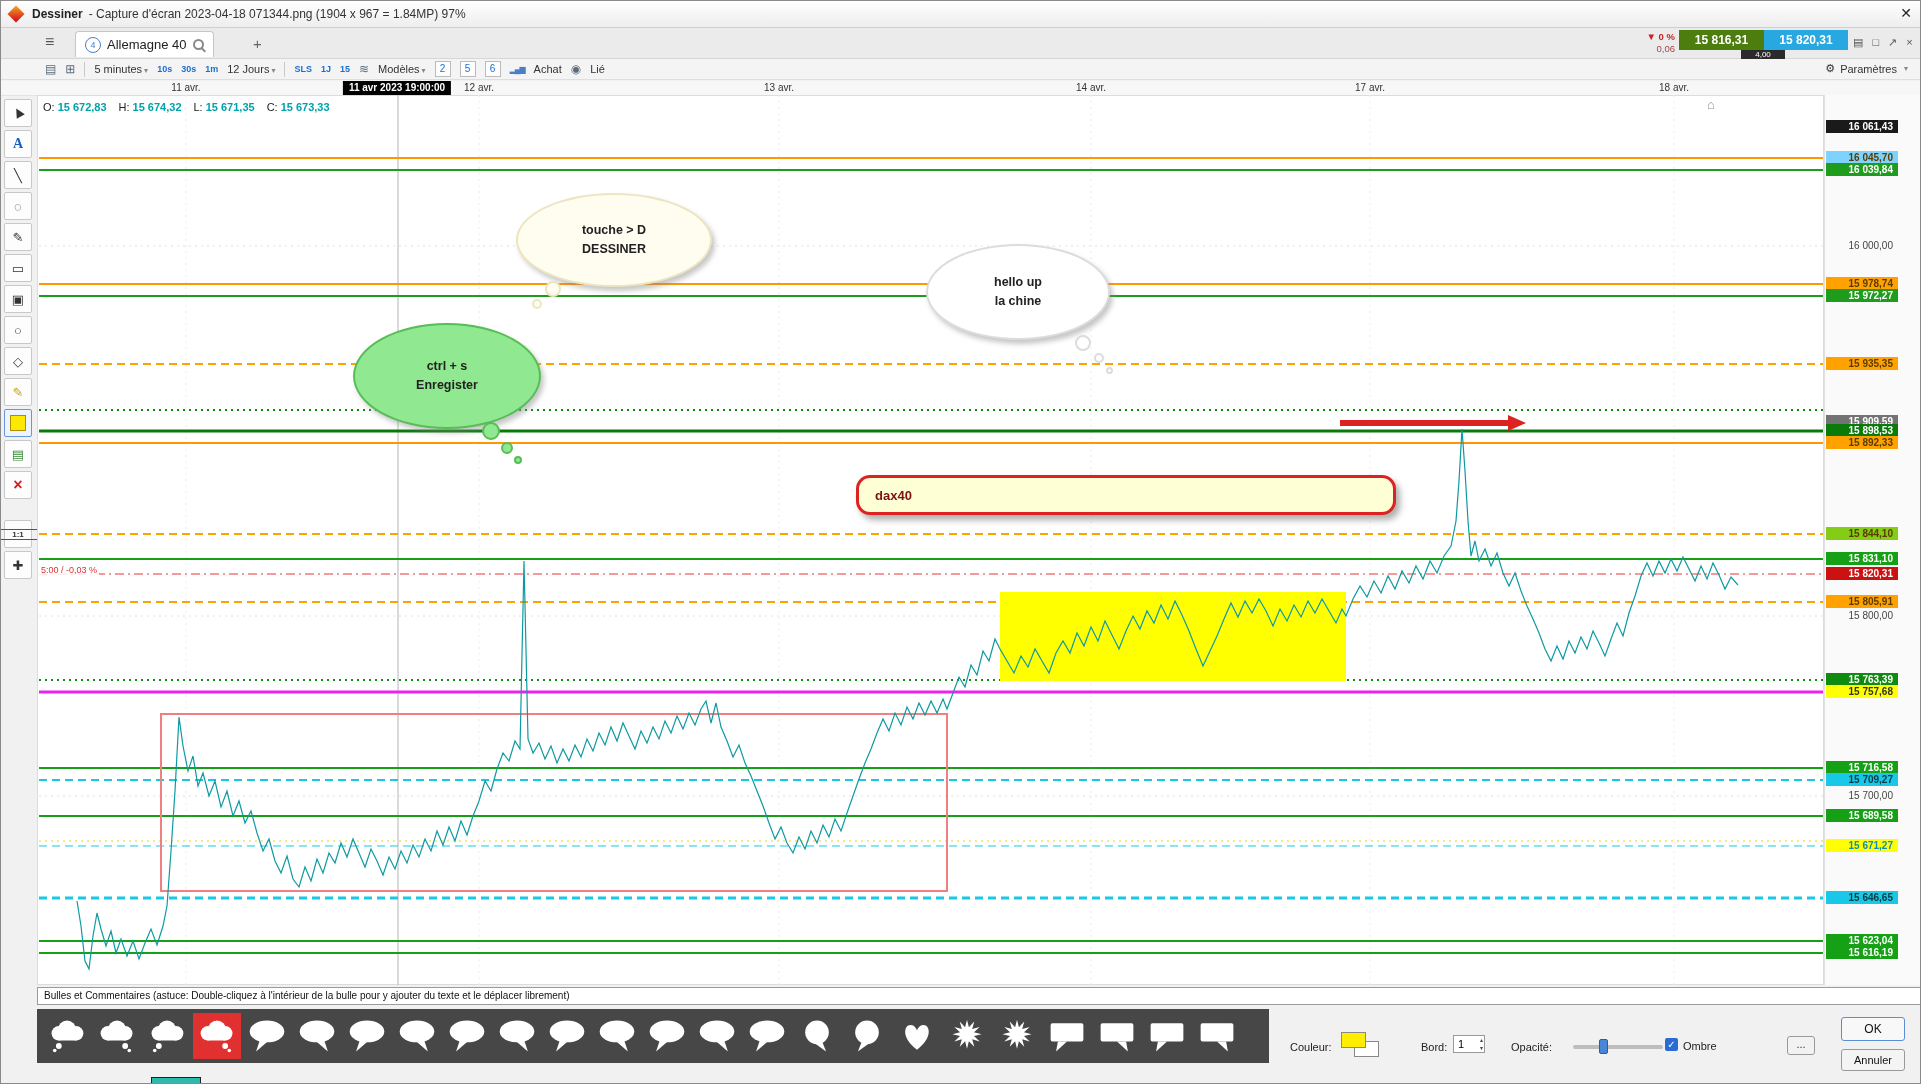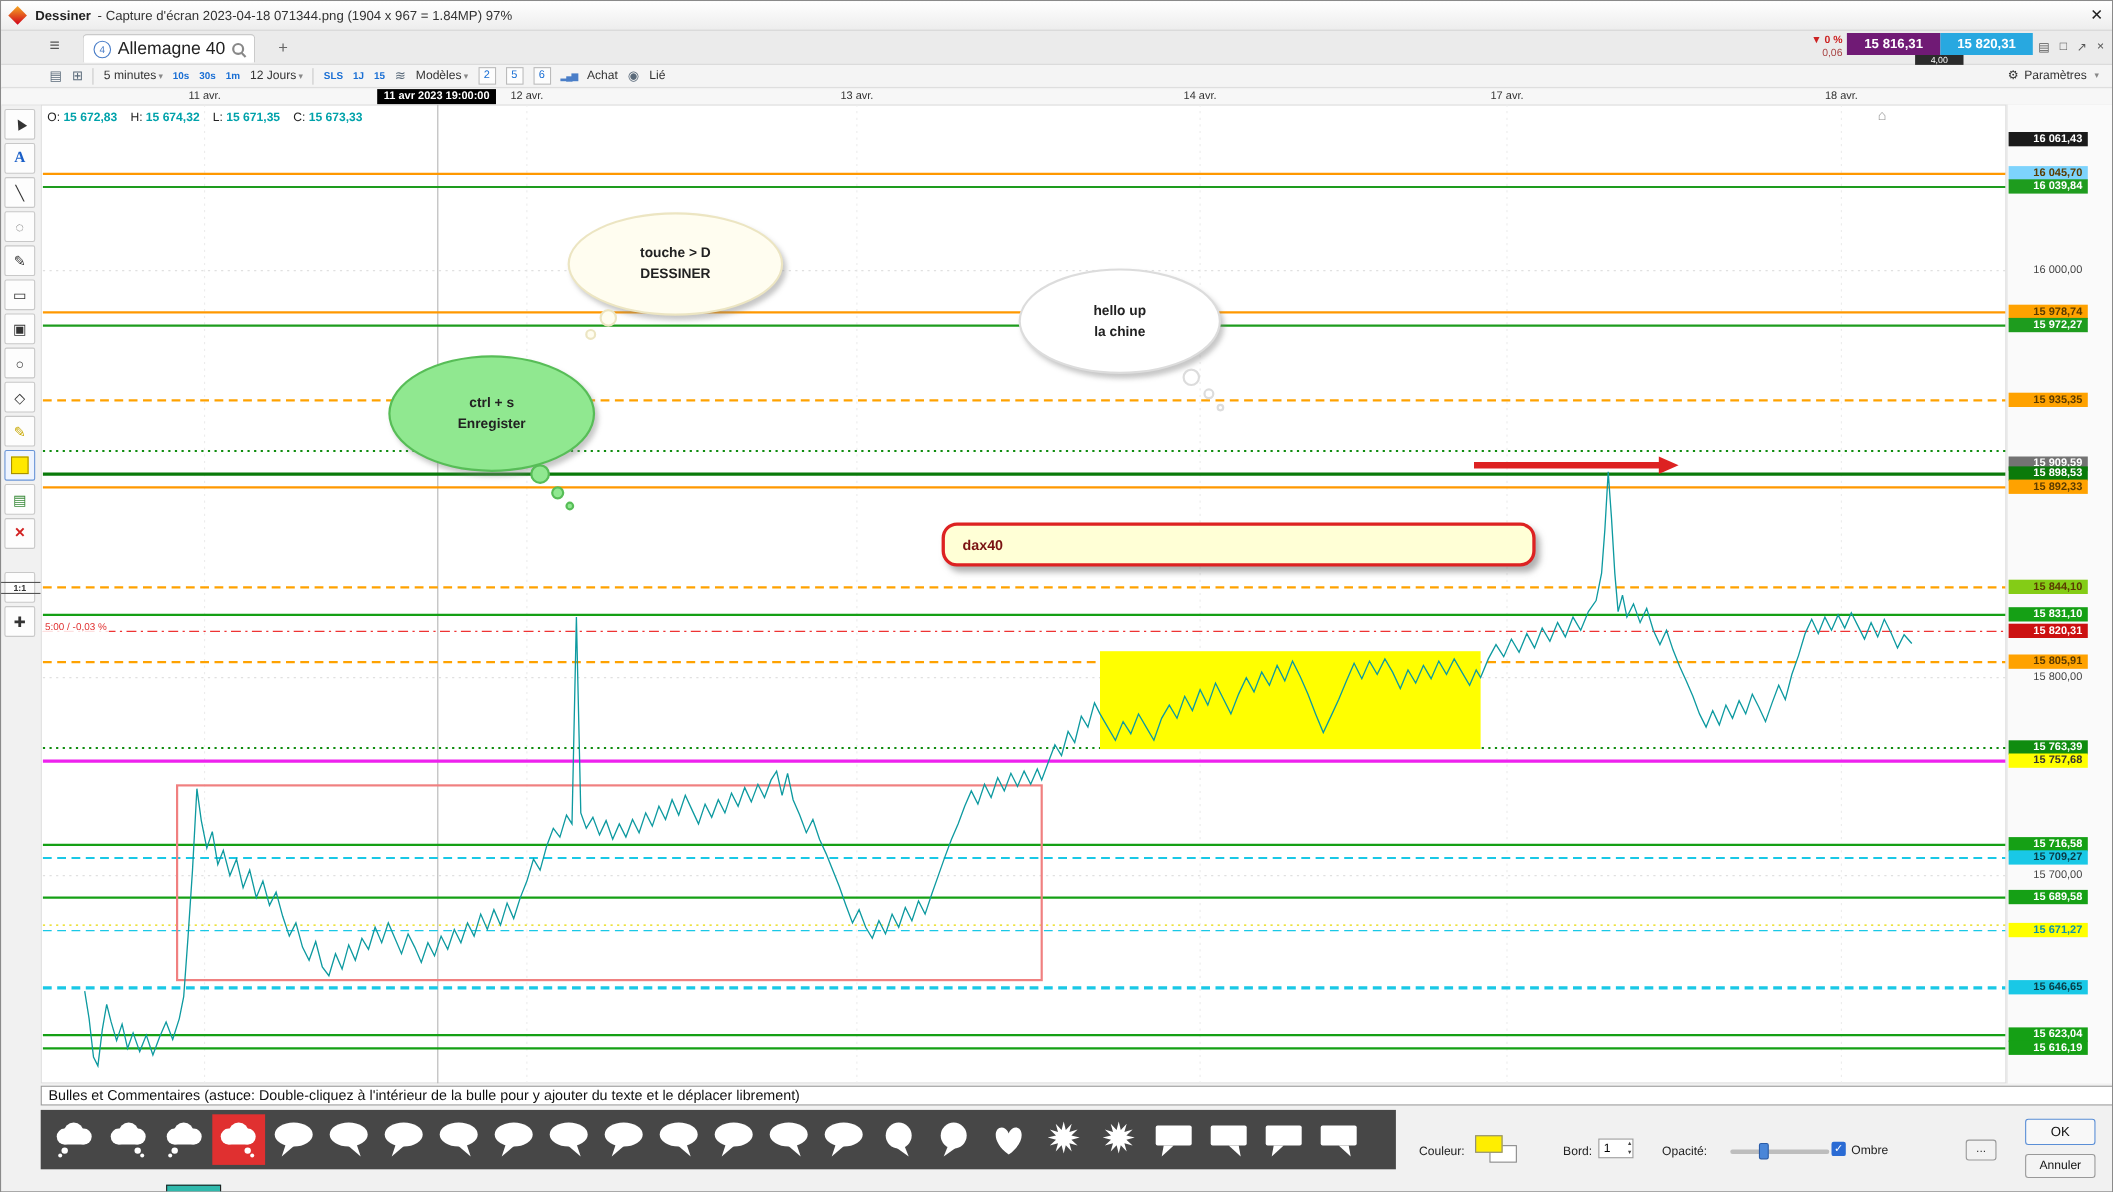--- a/index.html
+++ b/index.html
@@ -9,27 +9,27 @@
   #titlebar{left:0;top:0;width:1921px;height:26px;background:linear-gradient(#ffffff,#ededed);border-bottom:1px solid #cfcfcf;display:flex;align-items:center;}
   .logo{width:12px;height:12px;transform:rotate(45deg);background:linear-gradient(135deg,#f5a623,#d0021b);margin:0 10px 0 9px;flex:0 0 auto;}
   #title-app{font-size:12px;font-weight:bold;color:#222;margin-right:6px;}
   #title-rest{font-size:12px;color:#333;}
   #close-win{position:absolute;right:10px;top:4px;font-size:14px;color:#222;}
   
   #toolbar1{left:0;top:27px;width:1921px;height:30px;background:#ebebeb;border-bottom:1px solid #d6d6d6;}
   .menu-ico{left:44px;top:5px;font-size:16px;color:#555;}
   .tab{left:74px;top:3px;height:25px;background:#fff;border:1px solid #c6c6c6;border-bottom:none;border-radius:4px 4px 0 0;display:flex;align-items:center;padding:0 9px;gap:6px;}
   .tab-num{width:14px;height:14px;border:1px solid #4a7ec8;border-radius:50%;color:#4a7ec8;font-size:9px;display:flex;align-items:center;justify-content:center;}
-  .tab-name{font-size:16px;color:#222;}
+  .tab-name{font-size:13px;color:#222;}
   .search-ico{display:inline-block;width:7px;height:7px;border:2px solid #888;border-radius:50%;position:relative;}
   .search-ico::after{content:"";position:absolute;width:5px;height:2px;background:#888;right:-4px;bottom:-3px;transform:rotate(45deg);}
   .add-tab{left:252px;top:7px;font-size:15px;color:#666;}
   .chg{left:1620px;top:3px;width:54px;text-align:right;font-size:9.5px;line-height:12px;color:#cc2222;font-weight:bold;}
   .chg .l2{color:#a84444;font-weight:normal;}
-  .px-sell{left:1678px;top:2px;width:85px;height:20px;background:#701a75;color:#fff;font-size:12px;font-weight:bold;text-align:center;line-height:20px;}
+  .px-sell{left:1678px;top:2px;width:85px;height:20px;background:#4d7c0f;color:#fff;font-size:12px;font-weight:bold;text-align:center;line-height:20px;}
   .px-buy{left:1763px;top:2px;width:84px;height:20px;background:#28a8e0;color:#fff;font-size:12px;font-weight:bold;text-align:center;line-height:20px;}
   .px-spread{left:1740px;top:22px;width:44px;height:10px;background:#2b2b2b;color:#fff;font-size:8px;text-align:center;line-height:10px;}
   .t1icos{left:1852px;top:8px;display:flex;gap:9px;font-size:11px;color:#555;}
   
   #toolbar2{left:0;top:58px;width:1921px;height:21px;background:#f4f4f4;border-bottom:1px solid #dedede;display:flex;align-items:center;padding-left:44px;box-sizing:border-box;gap:9px;font-size:11px;color:#333;}
   .tb2-ico{color:#5a6a7a;font-size:12px;}
   .bars-ico{font-size:8px;letter-spacing:-1px;color:#4a7ec8;}
   .vdiv{width:1px;height:15px;background:#c9c9c9;}
   .tb2-mini{color:#1a6fd4;font-size:9px;font-weight:bold;}
   .tb2-numbtn{border:1px solid #bbb;background:#fdfdfd;width:14px;height:14px;font-size:10px;text-align:center;line-height:14px;color:#1a6fd4;}
@@ -62,21 +62,21 @@
   #praxis{left:1823px;top:94px;width:98px;height:890px;background:#fafafa;border-left:1px solid #e0e0e0;box-sizing:border-box;}
   .plabel{position:absolute;left:1px;width:72px;height:13px;line-height:13px;font-size:10px;font-weight:bold;text-align:right;padding-right:5px;box-sizing:border-box;}
   .plabel.plain{font-weight:normal;}
   
   #bubbles{left:0;top:0;width:1921px;height:1084px;pointer-events:none;}
   .bubble{position:absolute;border:2px solid;border-radius:50%;display:flex;flex-direction:column;align-items:center;justify-content:center;font-size:12.5px;font-weight:bold;color:#222;line-height:1.5;box-shadow:3px 4px 5px rgba(130,130,130,.45);text-align:center;}
   .tailc{position:absolute;border:2px solid;border-radius:50%;box-sizing:border-box;}
   .callout{left:855px;top:474px;width:540px;height:40px;background:#ffffd6;border:3px solid #dd2222;border-radius:14px;box-shadow:4px 5px 6px rgba(110,110,110,.55);box-sizing:border-box;display:flex;align-items:center;}
   .callout span{font-size:13px;font-weight:bold;color:#7a1212;padding-left:16px;}
   
-  #hintbar{left:36px;top:986px;width:1885px;height:18px;background:#fff;border:1px solid #9a9a9a;box-sizing:border-box;font-size:13px;color:#111;line-height:16px;padding-left:6px;}
+  #hintbar{left:36px;top:986px;width:1885px;height:18px;background:#fff;border:1px solid #9a9a9a;box-sizing:border-box;font-size:10px;color:#111;line-height:16px;padding-left:6px;}
   #shapes{left:36px;top:1008px;width:1232px;height:54px;background:#474747;display:flex;align-items:center;padding:0 6px;box-sizing:border-box;gap:2px;}
   .scell{width:48px;height:46px;display:flex;align-items:center;justify-content:center;flex:0 0 auto;}
   .scell.ssel{background:#e03030;}
   
   .ctl-label{font-size:11px;color:#222;}
   #lab-couleur{left:1289px;top:1040px;}
   #swatch{left:1340px;top:1031px;width:40px;height:26px;}
   #swatch .c1{position:absolute;left:0;top:0;width:23px;height:14px;background:#ffee00;border:1px solid #888;z-index:2;}
   #swatch .c2{position:absolute;left:13px;top:9px;width:23px;height:14px;background:#fff;border:1px solid #888;z-index:1;}
   #lab-bord{left:1420px;top:1040px;}

